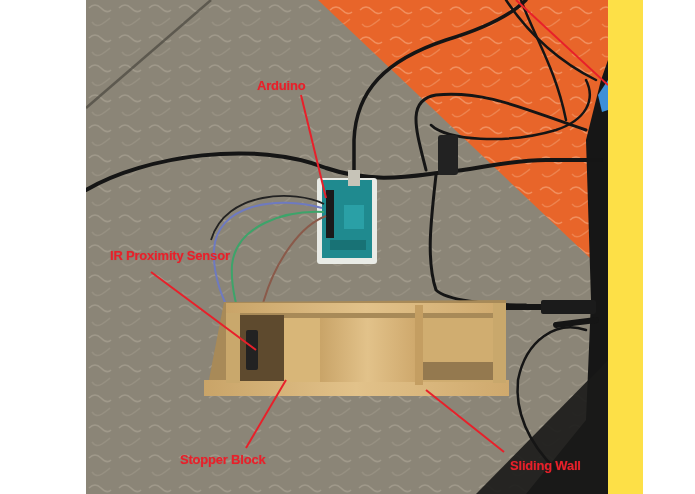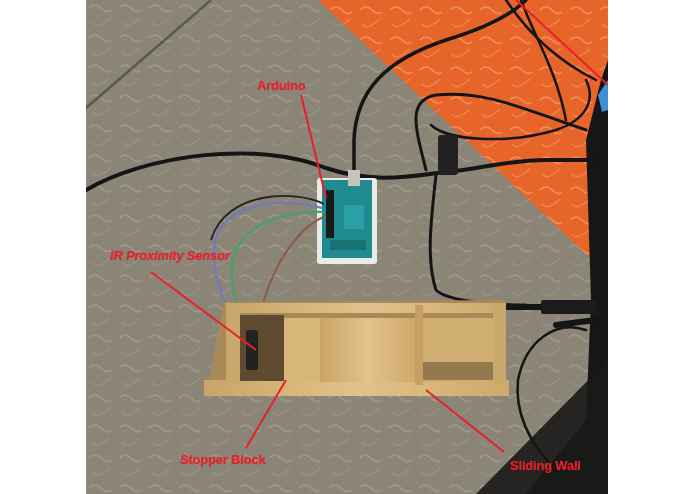--- a/index.html
+++ b/index.html
@@ -1,17 +1,17 @@
 <!DOCTYPE html>
 <html><head>
   <meta charset="utf-8">
   <style>
     html, body { margin:0; padding:0; background:#ffffff; }
     body { width:695px; height:494px; position:relative; overflow:hidden; font-family:"Liberation Sans", sans-serif; }
-    .photo { position:absolute; left:86px; top:0; width:522px; height:494px; overflow:hidden; background:#0f172a; }
+    .photo { position:absolute; left:86px; top:0; width:522px; height:494px; overflow:hidden; background:#fde047;padding-left:35px; }
     .photo svg { position:absolute; left:0; top:0; }
     .label { position:absolute; color:#e8202a; font-weight:bold; font-size:13px; white-space:nowrap; letter-spacing:-0.2px; text-shadow:0 0 1px rgba(232,32,42,0.4); }
   </style>
 </head>
 <body>
 
 <div class="photo">
   <svg width="522" height="494" viewBox="0 0 522 494">
     <defs>
       <pattern id="carpetGray" width="30" height="30" patternUnits="userSpaceOnUse">
@@ -93,16 +93,16 @@
     <g stroke="#e8202a" stroke-width="2" fill="none">
       <line x1="215" y1="95" x2="240" y2="198"></line>
       <line x1="65" y1="272" x2="170" y2="350"></line>
       <line x1="160" y1="448" x2="200" y2="380"></line>
       <line x1="418" y1="452" x2="340" y2="390"></line>
       <line x1="430" y1="0" x2="522" y2="85"></line>
     </g>
   </svg>
 
   <div class="label" style="left:171px; top:78px;">Arduino</div>
-  <div class="label" style="left:24px; top:248px;font-style:italic;">IR Proximity Sensor</div>
+  <div class="label" style="left:24px; top:248px;">IR Proximity Sensor</div>
   <div class="label" style="left:94px; top:452px;text-align:center;">Stopper Block</div>
   <div class="label" style="left:424px; top:458px;">Sliding Wall</div>
 </div>
 
 </body></html>

